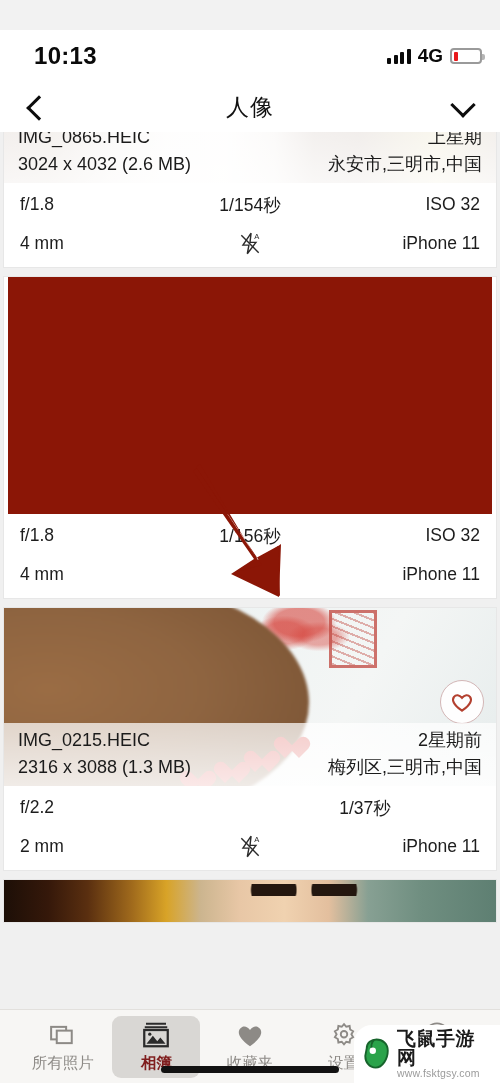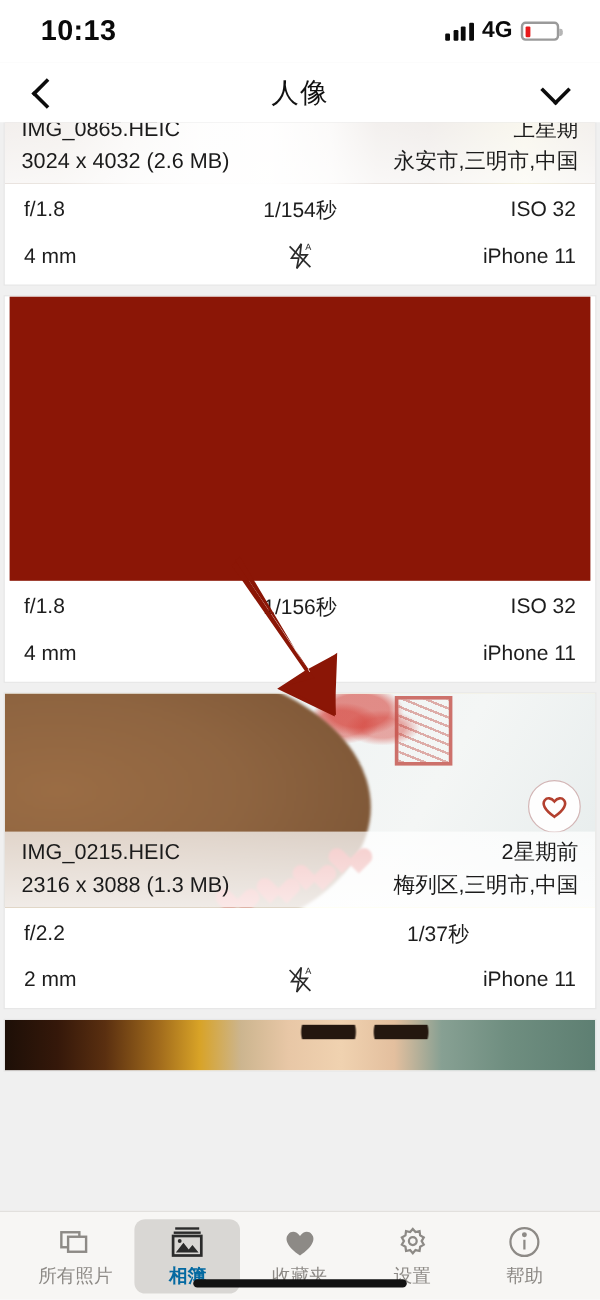--- a/index.html
+++ b/index.html
@@ -14,21 +14,22 @@
     width: 500px; height: 1083px;
     background: #f2f2f2;
     display: flex; flex-direction: column;
   }
 
   
   .statusbar {
     height: 52px; flex: 0 0 52px;
     background: #ffffff;
     display: flex; align-items: center; justify-content: space-between;
-    padding: 0 34px 0 34px;
+    padding: 0 18px 0 34px;
+    margin-top: 30px;
   }
   .status-time { font-size: 24px; font-weight: bold; color: #0a0a0a; letter-spacing: .3px; }
   .status-right { display: flex; align-items: center; gap: 7px; }
   .sig { display: flex; align-items: flex-end; gap: 2.5px; height: 15px; }
   .sig i { width: 4px; background: #0a0a0a; border-radius: 1px; display: block; }
   .sig i:nth-child(1){ height: 6px; }
   .sig i:nth-child(2){ height: 9px; }
   .sig i:nth-child(3){ height: 12px; }
   .sig i:nth-child(4){ height: 15px; }
   .net { font-size: 19px; font-weight: 600; color: #0a0a0a; }
@@ -185,21 +186,21 @@
     position: relative; z-index: 20;
   }
   .tab {
     display: flex; flex-direction: column; align-items: center; justify-content: center;
     gap: 3px; width: 88px; height: 62px; border-radius: 9px;
   }
   .tab.active { background: #d9d7d4; }
   .tab .ic { height: 30px; display: flex; align-items: center; justify-content: center; }
   .tab .ic svg { width: 30px; height: 30px; }
   .tab .lbl { font-size: 15.5px; color: #8d8a86; }
-  .tab.active .lbl { color: #0369a1; font-weight: bold; }
+  .tab.active .lbl { color: #7f1d1d; font-weight: bold; }
 
   .homebar {
     position: absolute; left: 50%; transform: translateX(-50%);
     bottom: 10px; width: 178px; height: 7px; border-radius: 4px; background: #121212;
     z-index: 21;
   }
 
   
   .watermark {
     position: absolute; right: 0; bottom: 0;
@@ -399,14 +400,25 @@
           <line x1="12" y1="10.5" x2="12" y2="17"></line>
           <circle cx="12" cy="7.2" r=".9" fill="#8d8a86"></circle>
         </svg>
       </span>
       <span class="lbl">帮助</span>
     </div>
 
     <div class="homebar"></div>
   </div>
 
+  <div class="watermark">
+    <svg class="wm-logo" viewBox="0 0 32 34">
+      <path d="M5 11 C5 5 10 1.5 15.5 1.5 C22 1.5 27.5 6 27.5 13.5 C27.5 22 22 31.5 14.5 31.5 C8 31.5 3.5 26 3.5 19 Z" fill="#2aa34a" stroke="#17642c" stroke-width="2"></path>
+      <path d="M13 2 C10 5 9.5 9 11 12" fill="none" stroke="#17642c" stroke-width="2"></path>
+      <circle cx="11.5" cy="13.5" r="3.4" fill="#ffffff"></circle>
+    </svg>
+    <span class="wm-txt">
+      <span class="wm-name">飞鼠手游网</span>
+      <span class="wm-url">www.fsktgsy.com</span>
+    </span>
+  </div>
 
 </div>
 
 </body></html>

